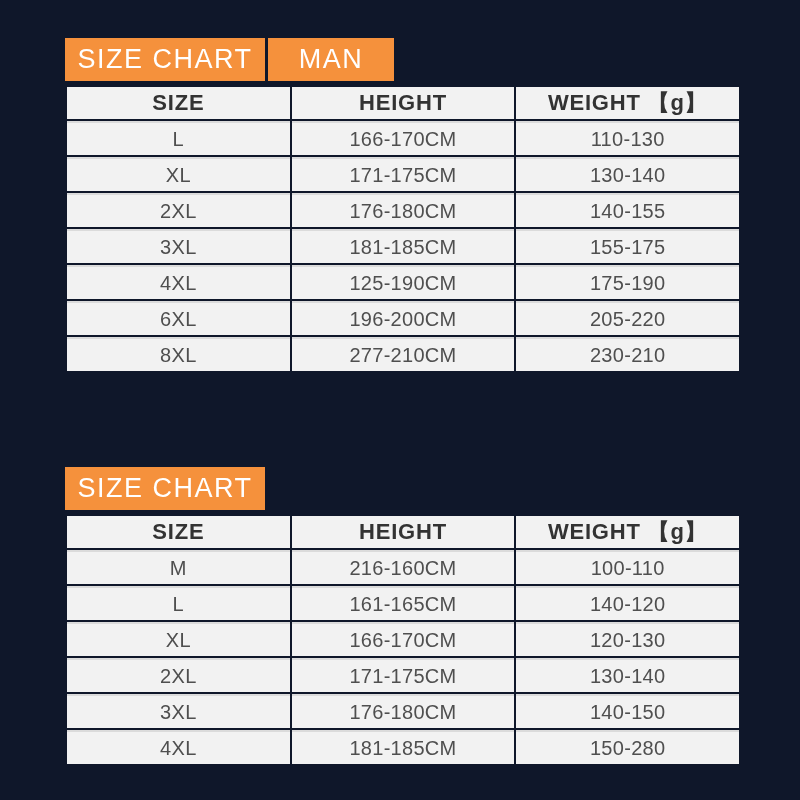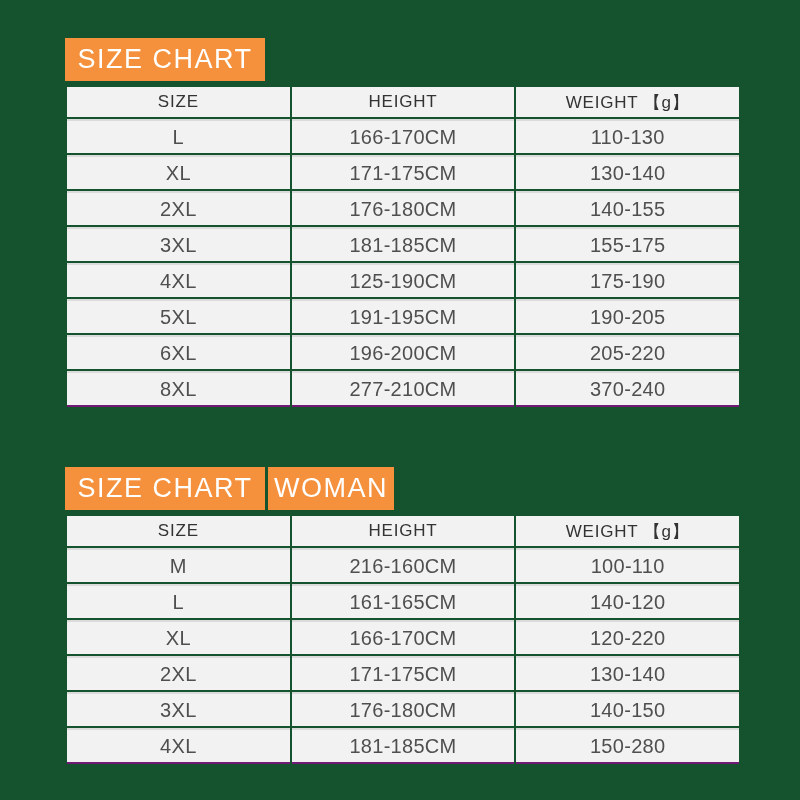--- a/index.html
+++ b/index.html
@@ -5,21 +5,21 @@
   html, body {
     margin: 0;
     padding: 0;
     background: #ffffff;
     font-family: "Liberation Sans", sans-serif;
   }
   .canvas {
     position: relative;
     width: 800px;
     height: 800px;
-    background: #14532d;
+    background: #0f172a;
     overflow: hidden;
   }
   .chart-section {
     position: absolute;
     left: 65px;
     width: 676px;
   }
   .section-man   { top: 38px;  }
   .section-woman { top: 467px; }
 
@@ -44,49 +44,50 @@
   table.size-table {
     width: 676px;
     margin-top: 4px;
     border-collapse: separate;
     border-spacing: 2px;
     table-layout: fixed;
   }
   table.size-table th {
     background: #F2F2F2;
     height: 28px;
-    font-weight: 400;
-    font-size: 17px;
+    font-weight: 700;
+    font-size: 22px;
     color: #333333;
     letter-spacing: 0.8px;
     text-align: center;
     vertical-align: middle;
   }
   table.size-table td {
     background: #F2F2F2;
     border-top: 2px solid #DBDBDB;
     height: 30px;
     text-align: center;
     vertical-align: middle;
     font-size: 20px;
     color: #4F4F4F;
     letter-spacing: 0.3px;
   }
   table.size-table tbody tr:last-child td {
-    border-bottom: 2px solid #701a75;
+    border-bottom: 2px solid #0f172a;
   }
 </style>
 </head>
 <body>
 
 <div class="canvas">
 
   <section class="chart-section section-man">
     <div class="badge-row">
       <div class="badge badge-wide">SIZE CHART</div>
+      <div class="badge badge-narrow">MAN</div>
     </div>
     <table class="size-table">
       <thead>
         <tr>
           <th>SIZE</th>
           <th>HEIGHT</th>
           <th>WEIGHT 【g】</th>
         </tr>
       </thead>
       <tbody>
@@ -109,42 +110,36 @@
             <td>3XL</td>
             <td>181-185CM</td>
             <td>155-175</td>
           </tr>
           <tr>
             <td>4XL</td>
             <td>125-190CM</td>
             <td>175-190</td>
           </tr>
           <tr>
-            <td>5XL</td>
-            <td>191-195CM</td>
-            <td>190-205</td>
-          </tr>
-          <tr>
             <td>6XL</td>
             <td>196-200CM</td>
             <td>205-220</td>
           </tr>
           <tr>
             <td>8XL</td>
             <td>277-210CM</td>
-            <td>370-240</td>
+            <td>230-210</td>
           </tr>
         </tbody>
     </table>
   </section>
 
   <section class="chart-section section-woman">
     <div class="badge-row">
       <div class="badge badge-wide">SIZE CHART</div>
-      <div class="badge badge-narrow">WOMAN</div>
     </div>
     <table class="size-table">
       <thead>
         <tr>
           <th>SIZE</th>
           <th>HEIGHT</th>
           <th>WEIGHT 【g】</th>
         </tr>
       </thead>
       <tbody>
@@ -154,21 +149,21 @@
             <td>100-110</td>
           </tr>
           <tr>
             <td>L</td>
             <td>161-165CM</td>
             <td>140-120</td>
           </tr>
           <tr>
             <td>XL</td>
             <td>166-170CM</td>
-            <td>120-220</td>
+            <td>120-130</td>
           </tr>
           <tr>
             <td>2XL</td>
             <td>171-175CM</td>
             <td>130-140</td>
           </tr>
           <tr>
             <td>3XL</td>
             <td>176-180CM</td>
             <td>140-150</td>

